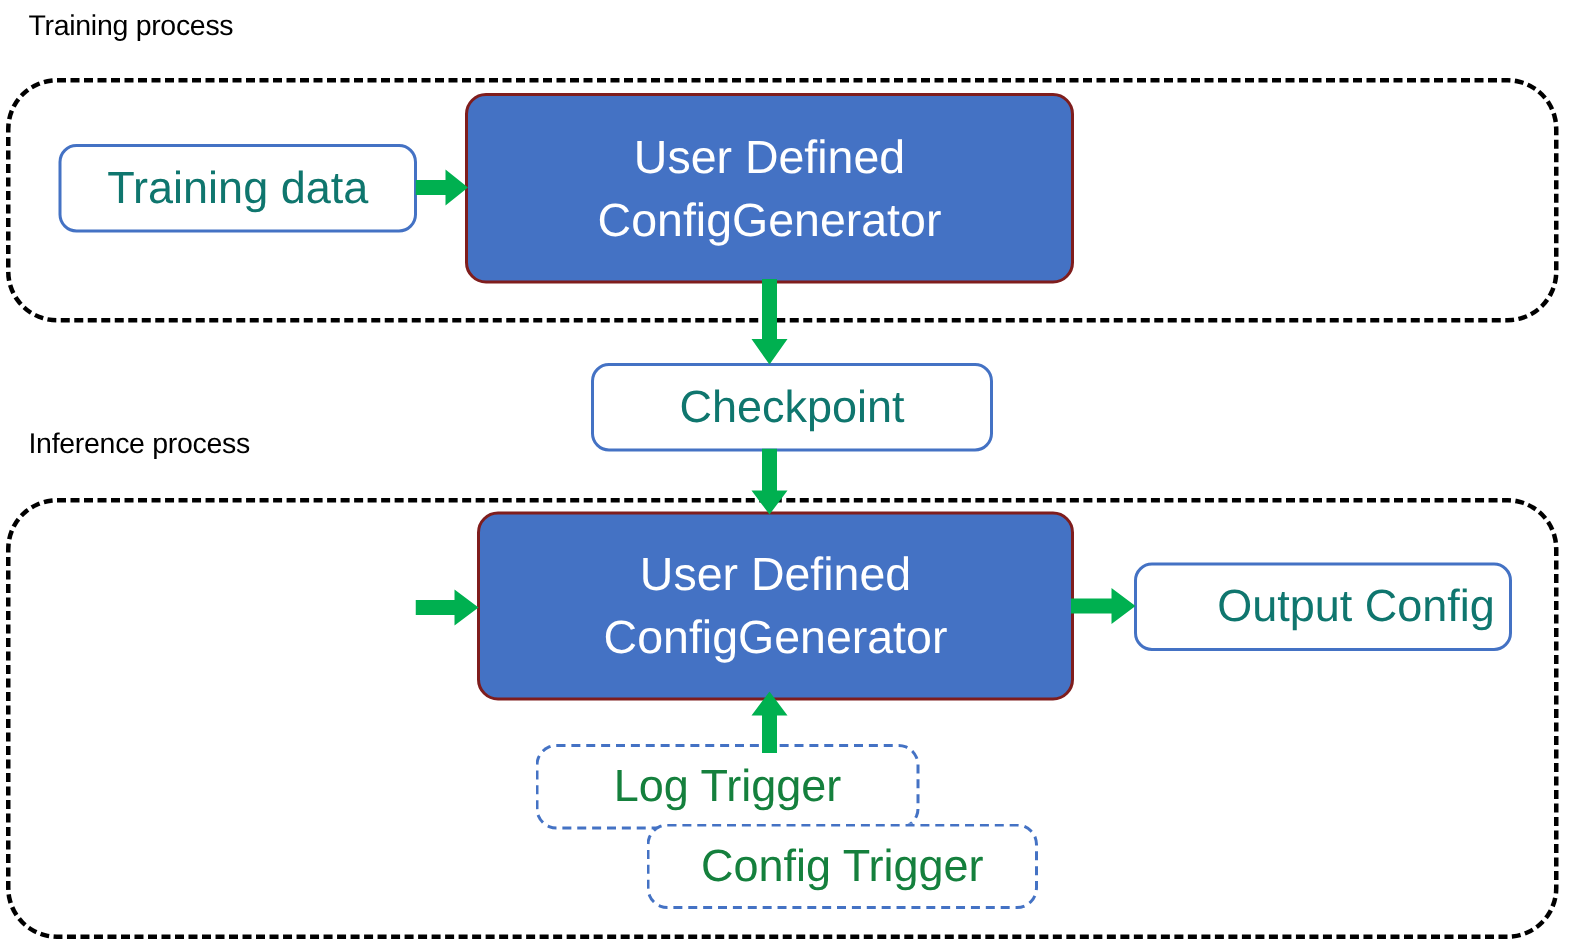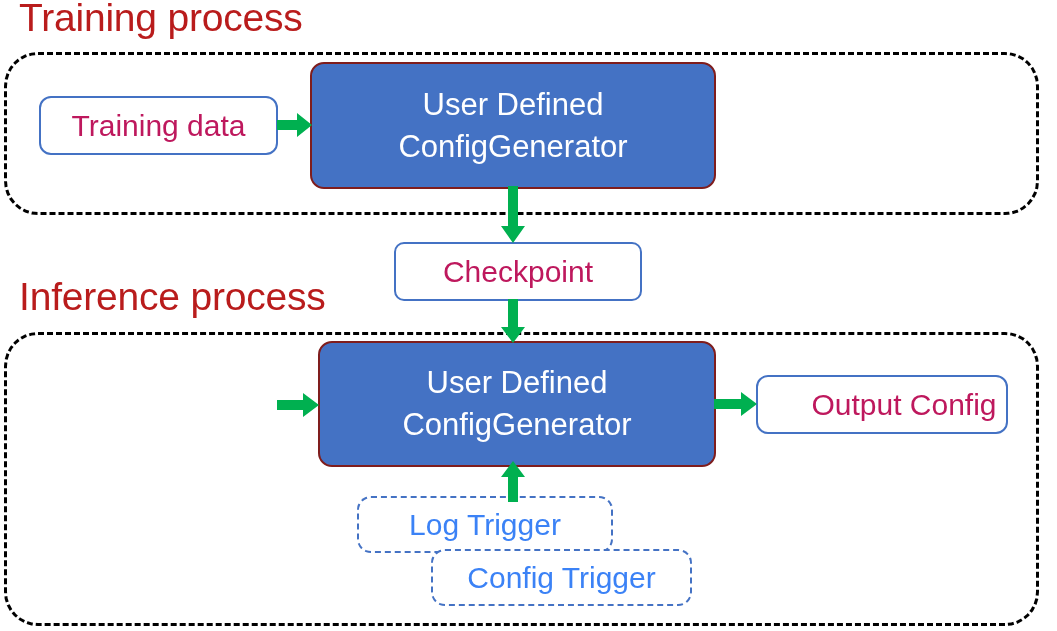--- a/index.html
+++ b/index.html
@@ -12,23 +12,23 @@
     width: 1057px;
     height: 631px;
     background: #ffffff;
     font-family: "Liberation Sans", "DejaVu Sans", sans-serif;
     overflow: hidden;
   }
 
   
   .section-caption {
     position: absolute;
-    font-size: 39px;
+    font-size: 19px;
     line-height: 32px;
-    color: #b91c1c;
+    color: #000000;
     white-space: nowrap;
     letter-spacing: -0.2px;
     text-align: right;
   }
   #caption-training { left: 19px; top: 2px; }
   #caption-inference { left: 19px; top: 281px; }
 
   
   .group-box {
     position: absolute;
@@ -43,41 +43,41 @@
   
   .node-plain {
     position: absolute;
     box-sizing: border-box;
     border: 2px solid #4472C4;
     border-radius: 12px;
     background: #ffffff;
     display: flex;
     align-items: center;
     justify-content: center;
-    color: #be185d;
+    color: #0f766e;
     font-size: 30px;
     line-height: 34px;
     white-space: nowrap;
   }
   #node-training-data { left: 39px; top: 96px; width: 239px; height: 59px; }
-  #node-checkpoint    { left: 394px; top: 242px; width: 248px; height: 59px; border-radius: 10px; }
+  #node-checkpoint    { left: 394px; top: 242px; width: 268px; height: 59px; }
   #node-current-status{ left: 29px; top: 376px; width: 249px; height: 59px; }
   #node-output-config { left: 756px; top: 375px; width: 252px; height: 59px; padding-left: 44px; }
 
   
   .node-trigger {
     position: absolute;
     box-sizing: border-box;
     border: 2px dashed #4472C4;
     border-radius: 14px;
     background: #ffffff;
     display: flex;
     align-items: center;
     justify-content: center;
-    color: #3b82f6;
+    color: #15803d;
     font-size: 30px;
     line-height: 34px;
     white-space: nowrap;
   }
   #node-log-trigger   { left: 357px; top: 496px; width: 256px; height: 57px; z-index: 3; }
   #node-clock-trigger { left: 431px; top: 549px; width: 261px; height: 57px; z-index: 4; }
 
   
   .node-process {
     position: absolute;

